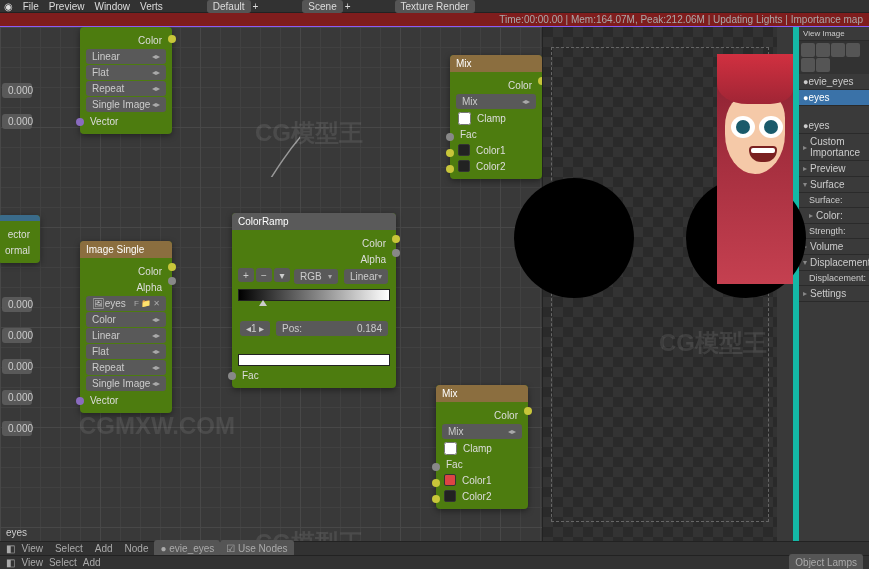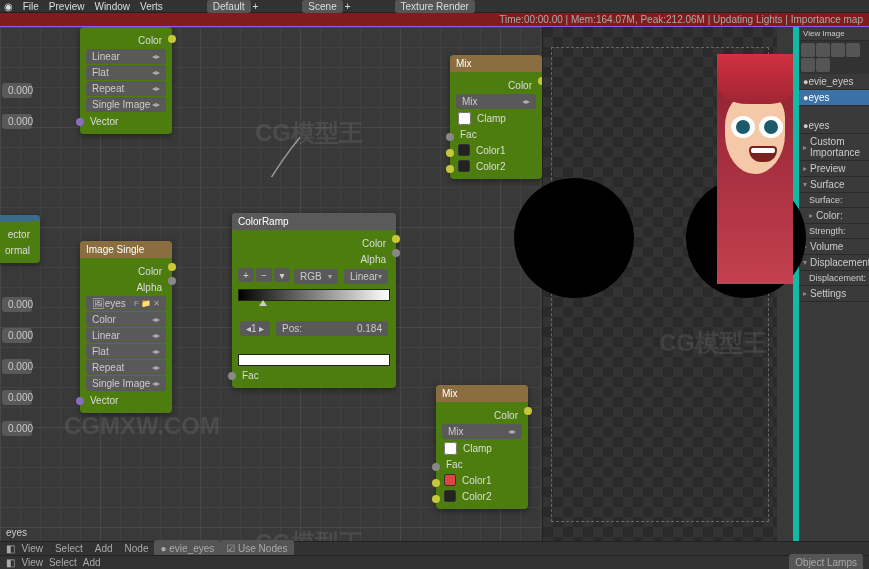--- a/index.html
+++ b/index.html
@@ -342,21 +342,21 @@
             <span class="lbl-left">Color2</span>
           </div>
       </div>
       <div class="socket sk-yellow sock-r" style="top:22px"></div>
       <div class="socket sk-gray sock-l" style="top:78px"></div>
       <div class="socket sk-yellow sock-l" style="top:94px"></div>
       <div class="socket sk-yellow sock-l" style="top:110px"></div>
     </div>
 
     <div class="watermark" style="left:255px; top:90px">CG模型王</div>
-    <div class="watermark" style="left:64px; top:385px">CGMXW.COM</div>
+    <div class="watermark" style="left:79px; top:385px">CGMXW.COM</div>
     <div class="watermark" style="left:255px; top:500px">CG模型王</div>
 
     <div style="position:absolute; left:6px; bottom:4px; color:#ccc">eyes</div>
   </div>
 
   <div class="uv-view">
     <div class="checker"></div>
     <div class="canvas">
       <div class="eye-circle" style="left:-38px; top:130px"></div>
       <div class="eye-circle" style="right:-38px; top:130px">

